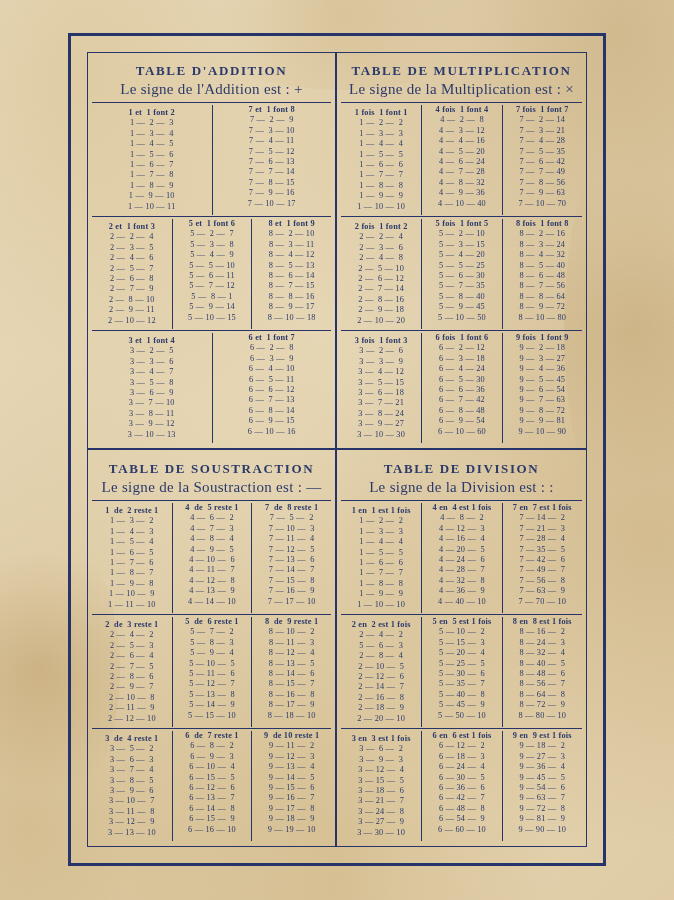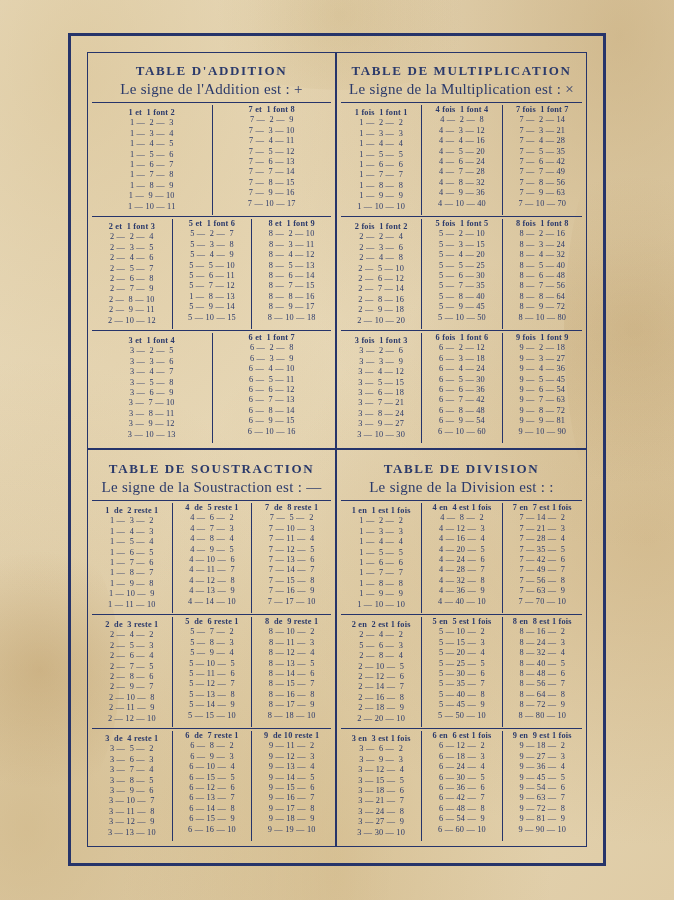--- a/index.html
+++ b/index.html
@@ -141,21 +141,21 @@
                 <div class="line">2 — 10 — 12</div>
               </div>
               <div class="col">
                 <div class="line head">5 et  1 font 6</div>
                 <div class="line">5 —  2 —  7</div>
                 <div class="line">5 —  3 —  8</div>
                 <div class="line">5 —  4 —  9</div>
                 <div class="line">5 —  5 — 10</div>
                 <div class="line">5 —  6 — 11</div>
                 <div class="line">5 —  7 — 12</div>
-                <div class="line">1 —  8 — 13</div>
+                <div class="line">5 —  8 — 1</div>
                 <div class="line">5 —  9 — 14</div>
                 <div class="line">5 — 10 — 15</div>
               </div>
               <div class="col">
                 <div class="line head">8 et  1 font 9</div>
                 <div class="line">8 —  2 — 10</div>
                 <div class="line">8 —  3 — 11</div>
                 <div class="line">8 —  4 — 12</div>
                 <div class="line">8 —  5 — 13</div>
                 <div class="line">8 —  6 — 14</div>

